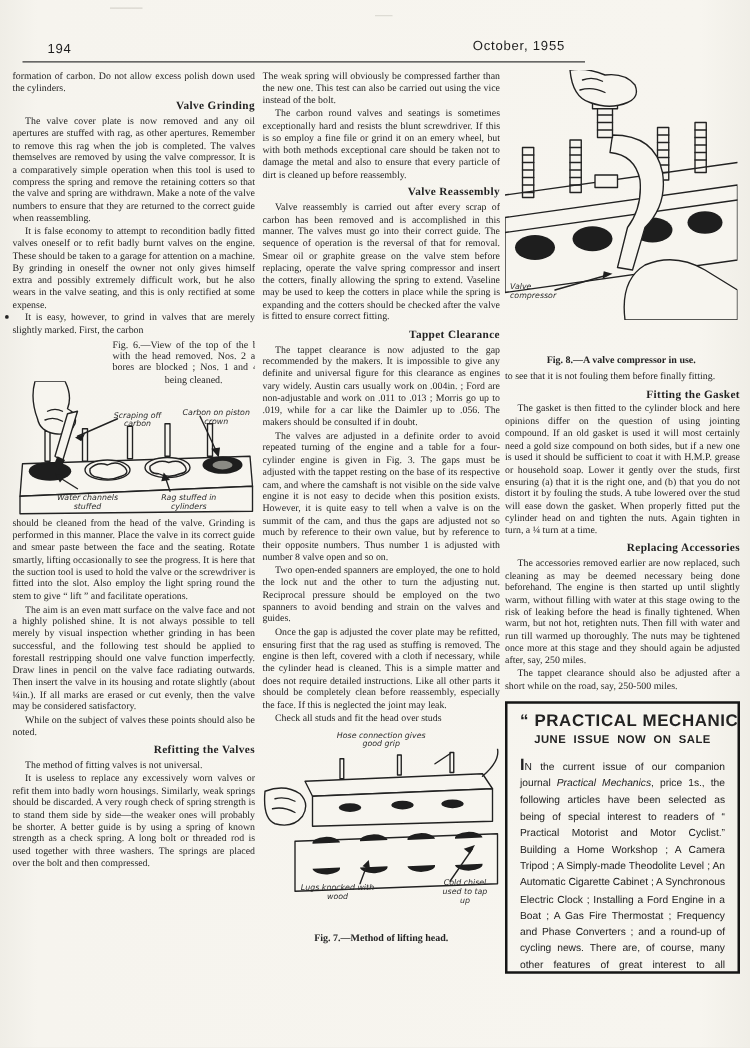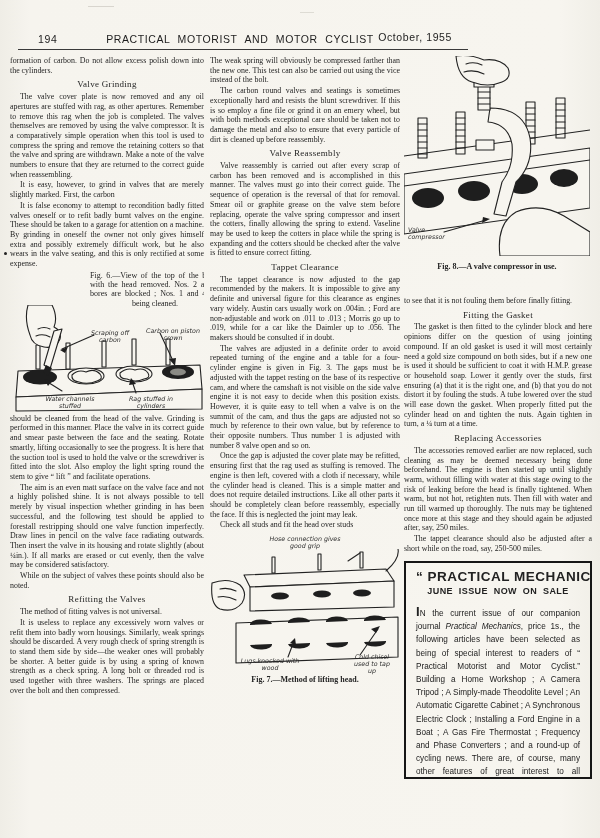--- a/index.html
+++ b/index.html
@@ -13,24 +13,24 @@
   .pageno{position:absolute;left:38px;top:3px;}
   .journal{position:absolute;left:0;right:0;top:3px;text-align:center;word-spacing:4px;}
   .issuedate{position:absolute;right:28px;top:1px;}
   
   .col{position:absolute;top:56px;font-family:"Liberation Serif",serif;font-size:7.9px;line-height:9.7px;text-align:justify;}
   #col1{left:10px;width:194px;height:782px;overflow:hidden;}
   #col2{left:210px;width:190px;height:782px;overflow:hidden;}
   #col3{left:404px;width:188px;height:782px;overflow:hidden;}
   .para{margin:0 0 1px 0;text-indent:10px;}
   .flush{text-indent:0;}
-  .subhead{font-family:"Liberation Serif",serif;font-size:9px;font-weight:normal;margin:5px 0 2px 0;text-align:center;letter-spacing:.3px;}
+  .subhead{font-family:"Liberation Serif",serif;font-size:9px;font-weight:bold;margin:5px 0 2px 0;text-align:right;letter-spacing:.3px;}
   
   .fig{position:relative;}
-  .figcap{font-weight:bold;font-size:8px;line-height:9.5px;text-align:center;}
+  .figcap{font-weight:bold;font-size:8px;line-height:9.5px;text-align:center;margin-top:21px;}
   .figlabel{position:absolute;font-family:"DejaVu Sans",sans-serif;font-style:italic;
     font-size:6.3px;line-height:7px;color:#2c2c2c;text-align:center;text-indent:0;}
   .sk{stroke:#222;fill:none;stroke-width:1.1;stroke-linecap:round;stroke-linejoin:round;}
   .skf{stroke:#222;fill:#f7f5ef;stroke-width:1.1;stroke-linejoin:round;}
   .dark{fill:#1e1e1e;stroke:none;}
   .mid{fill:#8a8a84;stroke:none;}
   #fig6{height:142px;margin:2px 0 1px 0;}
   #fig6 .figcap6{position:absolute;left:80px;top:0;width:130px;font-weight:normal;font-size:8px;
     line-height:9.3px;text-align:justify;text-align-last:center;text-indent:0;}
   #fig7{height:152px;margin:5px 0 0 0;}
@@ -46,35 +46,34 @@
   .margin-dot{position:absolute;left:4px;top:252px;width:3px;height:3px;background:#222;border-radius:50%;}
   .artifact{position:absolute;background:#b9b6ad;}
 </style>
 </head>
 <body>
 
 <div class="page">
 
   <div class="header">
     <span class="pageno">194</span>
-    <span class="journal">PRACTICAL MOTORIST AND MOTOR CYCLIST</span>
     <span class="issuedate">October, 1955</span>
     <span class="rule"></span>
   </div>
 
   <div class="margin-dot"></div>
   <div class="artifact" style="left:88px;top:6px;width:26px;height:1px;opacity:.5;"></div>
   <div class="artifact" style="left:300px;top:12px;width:14px;height:1px;opacity:.4;"></div>
 
   <div class="col" id="col1">
-    <p class="para flush">formation of carbon.  Do not allow excess polish down into the cylinders.</p>
+    <p class="para flush">formation of carbon.  Do not allow excess polish down used the cylinders.</p>
     <h3 class="subhead">Valve Grinding</h3>
     <p class="para">The valve cover plate is now removed and any oil apertures are stuffed with rag, as other apertures.  Remember to remove this rag when the job is completed.  The valves themselves are removed by using the valve compressor.  It is a comparatively simple operation when this tool is used to compress the spring and remove the retaining cotters so that the valve and spring are withdrawn.  Make a note of the valve numbers to ensure that they are returned to the correct guide when reassembling.</p>
+    <p class="para">It is false economy to attempt to recondition badly fitted valves oneself or to refit badly burnt valves on the engine.  These should be taken to a garage for attention on a machine. By grinding in oneself the owner not only gives himself extra and possibly extremely difficult work, but he also wears in the valve seating, and this is only rectified at some expense.</p>
     <p class="para">It is easy, however, to grind in valves that are merely slightly marked.  First, the carbon</p>
-    <p class="para">It is false economy to attempt to recondition badly fitted valves oneself or to refit badly burnt valves on the engine.  These should be taken to a garage for attention on a machine. By grinding in oneself the owner not only gives himself extra and possibly extremely difficult work, but he also wears in the valve seating, and this is only rectified at some expense.</p>
 
     <div class="fig" id="fig6">
       <div class="figcap6">Fig. 6.—View of the top of the block with the head removed. Nos. 2 and 3 bores are blocked ; Nos. 1 and 4 are being cleaned.</div>
       <svg width="194" height="108" viewBox="0 0 194 108" style="position:absolute;left:0;top:34px;">
 
         <polygon class="skf" points="8,66 190,60 192,84 6,92"></polygon>
         <polygon class="skf" points="6,92 192,84 192,104 6,106"></polygon>
 
         <ellipse class="dark" cx="30" cy="72" rx="17" ry="7.5"></ellipse>
         <ellipse class="skf" cx="76" cy="71" rx="18" ry="8"></ellipse>
@@ -119,20 +118,21 @@
   </div>
 
   <div class="col" id="col2">
     <p class="para flush">The weak spring will obviously be compressed farther than the new one.  This test can also be carried out using the vice instead of the bolt.</p>
     <p class="para">The carbon round valves and seatings is sometimes exceptionally hard and resists the blunt screwdriver.  If this is so employ a fine file or grind it on an emery wheel, but with both methods exceptional care should be taken not to damage the metal and also to ensure that every particle of dirt is cleaned up before reassembly.</p>
     <h3 class="subhead">Valve Reassembly</h3>
     <p class="para">Valve reassembly is carried out after every scrap of carbon has been removed and is accomplished in this manner.  The valves must go into their correct guide.  The sequence of operation is the reversal of that for removal. Smear oil or graphite grease on the valve stem before replacing, operate the valve spring compressor and insert the cotters, finally allowing the spring to extend.  Vaseline may be used to keep the cotters in place while the spring is expanding and the cotters should be checked after the valve is fitted to ensure correct fitting.</p>
     <h3 class="subhead">Tappet Clearance</h3>
     <p class="para">The tappet clearance is now adjusted to the gap recommended by the makers.  It is impossible to give any definite and universal figure for this clearance as engines vary widely.  Austin cars usually work on .004in. ; Ford are non-adjustable and work on .011 to .013 ;  Morris go up to .019, while for a car like the Daimler up to .056.  The makers should be consulted if in doubt.</p>
     <p class="para">The valves are adjusted in a definite order to avoid repeated turning of the engine and a table for a four-cylinder engine is given in Fig. 3.  The gaps must be adjusted with the tappet resting on the base of its respective cam, and where the camshaft is not visible on the side valve engine it is not easy to decide when this position exists.  However, it is quite easy to tell when a valve is on the summit of the cam, and thus the gaps are adjusted not so much by reference to their own value, but by reference to their opposite numbers.  Thus number 1 is adjusted with number 8 valve open and so on.</p>
+    <p class="para">Two open-ended spanners are employed, the one to hold the lock nut and the other to turn the adjusting nut.  Reciprocal pressure should be employed on the two spanners to avoid bending and strain on the valves and guides.</p>
     <p class="para">Once the gap is adjusted the cover plate may be refitted, ensuring first that the rag used as stuffing is removed.  The engine is then left, covered with a cloth if necessary, while the cylinder head is cleaned.  This is a simple matter and does not require detailed instructions.  Like all other parts it should be completely clean before reassembly, especially the face.  If this is neglected the joint may leak.</p>
     <p class="para">Check all studs and fit the head over studs</p>
 
     <div class="fig" id="fig7">
       <svg width="190" height="118" viewBox="0 0 190 118" style="position:absolute;left:0;top:14px;">
 
         <polygon class="skf" points="34,26 176,20 184,32 40,38"></polygon>
         <polygon class="skf" points="40,38 184,32 184,58 40,62"></polygon>
         <ellipse class="dark" cx="70" cy="47" rx="9" ry="3.5"></ellipse>
         <ellipse class="dark" cx="112" cy="45" rx="9" ry="3.5"></ellipse>

